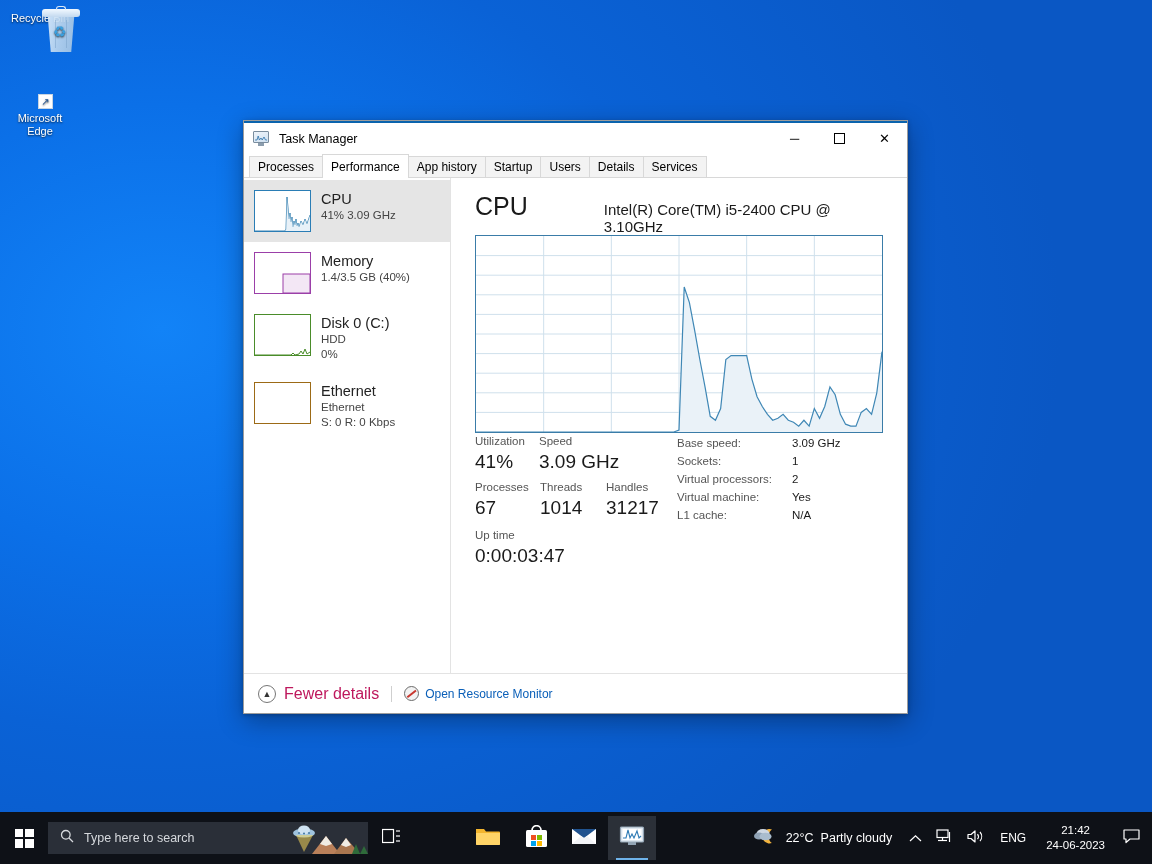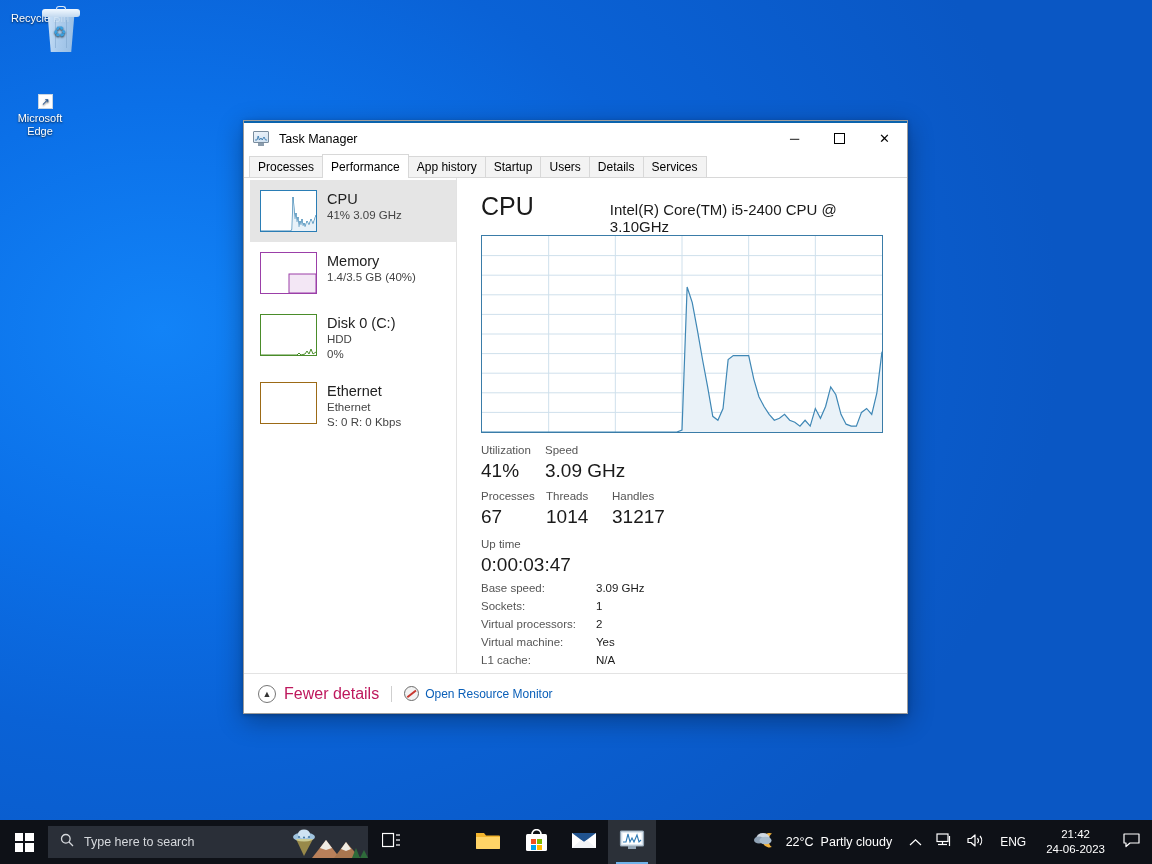--- a/index.html
+++ b/index.html
@@ -144,21 +144,21 @@
     position: relative;
   }
   .tab.active {
     background:#fff;
     height: 24px;
     border-color:#d8d8d8;
     z-index: 2;
     margin-bottom: -1px;
   }
 
-  .body-area { flex:1; display:flex; min-height:0;padding-left:6px; }
+  .body-area { flex:1; display:flex; min-height:0; }
 
   
   .sidebar {
     width: 207px; flex:none;
     border-right: 1px solid #e3e3e3;
     background:#fff;
     padding-top: 2px;
   }
   .side-item {
     display:flex; align-items:flex-start;
@@ -198,21 +198,21 @@
     background: #fff;
   }
   .graph-box svg { display:block; width:100%; height:100%; }
   .axis-row2 {
     display:flex; justify-content:space-between;
     font-size: 11px; color:#555;
     margin-top: 3px;
   }
 
   .stats {
-    display:flex; margin-top: 9px; flex-direction: column;
+    display:flex; 
   }
   .stats-left { width: 202px; flex:none; }
   .stat-group { display:flex; }
   .stat-col { }
   .stat-lbl { font-size: 11.5px; color:#555; line-height: 16px; }
   .stat-val { font-size: 19px; color:#1a1a1a; line-height: 26px; }
   .stats-right { flex:1; padding-top:1px; }
   .kv { display:flex; font-size: 11.5px; line-height: 18px; }
   .kv .k { width: 115px; color:#555; flex:none; }
   .kv .v { color:#1a1a1a; }
@@ -242,21 +242,21 @@
   }
   .rm-icon::after {
     content:""; position:absolute; left:1px; top:5.5px;
     width:11px; height:1.5px; background:#c8362d; transform: rotate(-38deg);
   }
   .rm-link { font-size: 12px; color:#0a5fb8; cursor:default; }
 
   
   .taskbar {
     position:absolute; left:0; bottom:0;
-    width: 1152px; height: 44px;
+    width: 1152px; height: 52px;
     background: #0e1117;
     display:flex; align-items:center;
     color:#fff;
   }
   .start-btn {
     width: 48px; height: 44px;
     display:flex; align-items:center; justify-content:center;
     cursor:default;
   }
   .winlogo { width: 19px; height: 19px; display:grid; grid-template-columns:1fr 1fr; grid-template-rows:1fr 1fr; gap:2px; }

